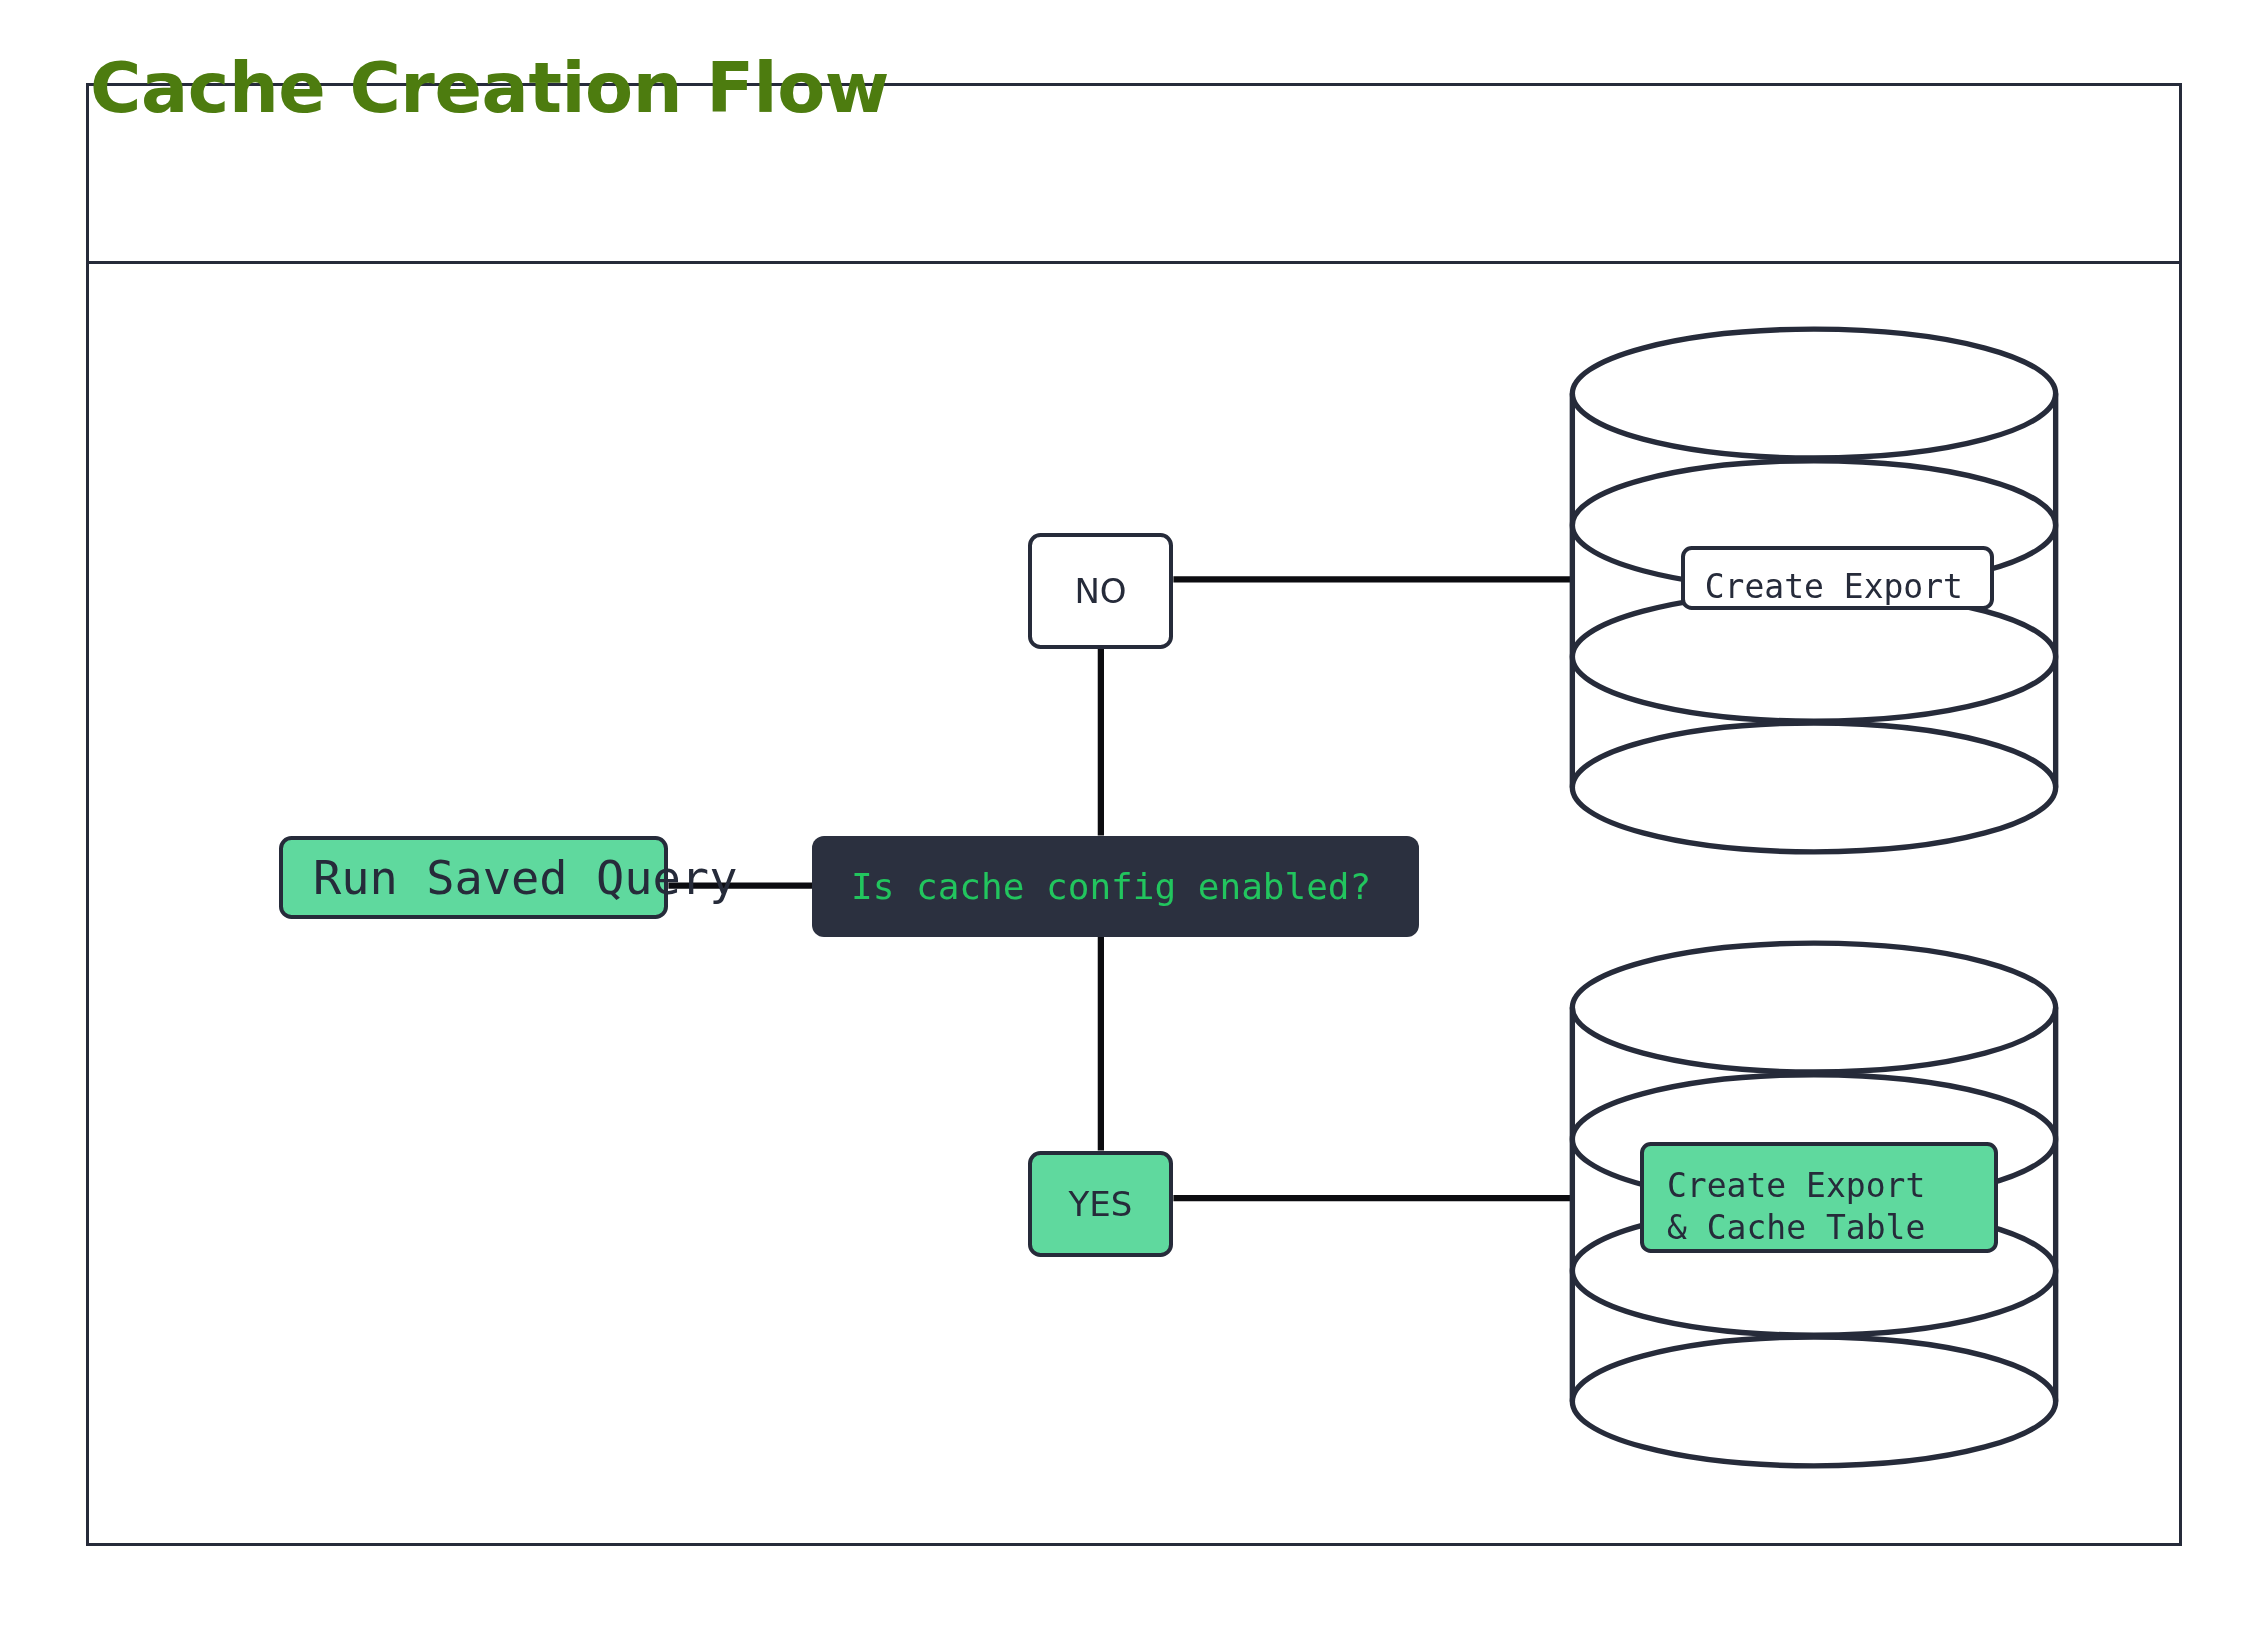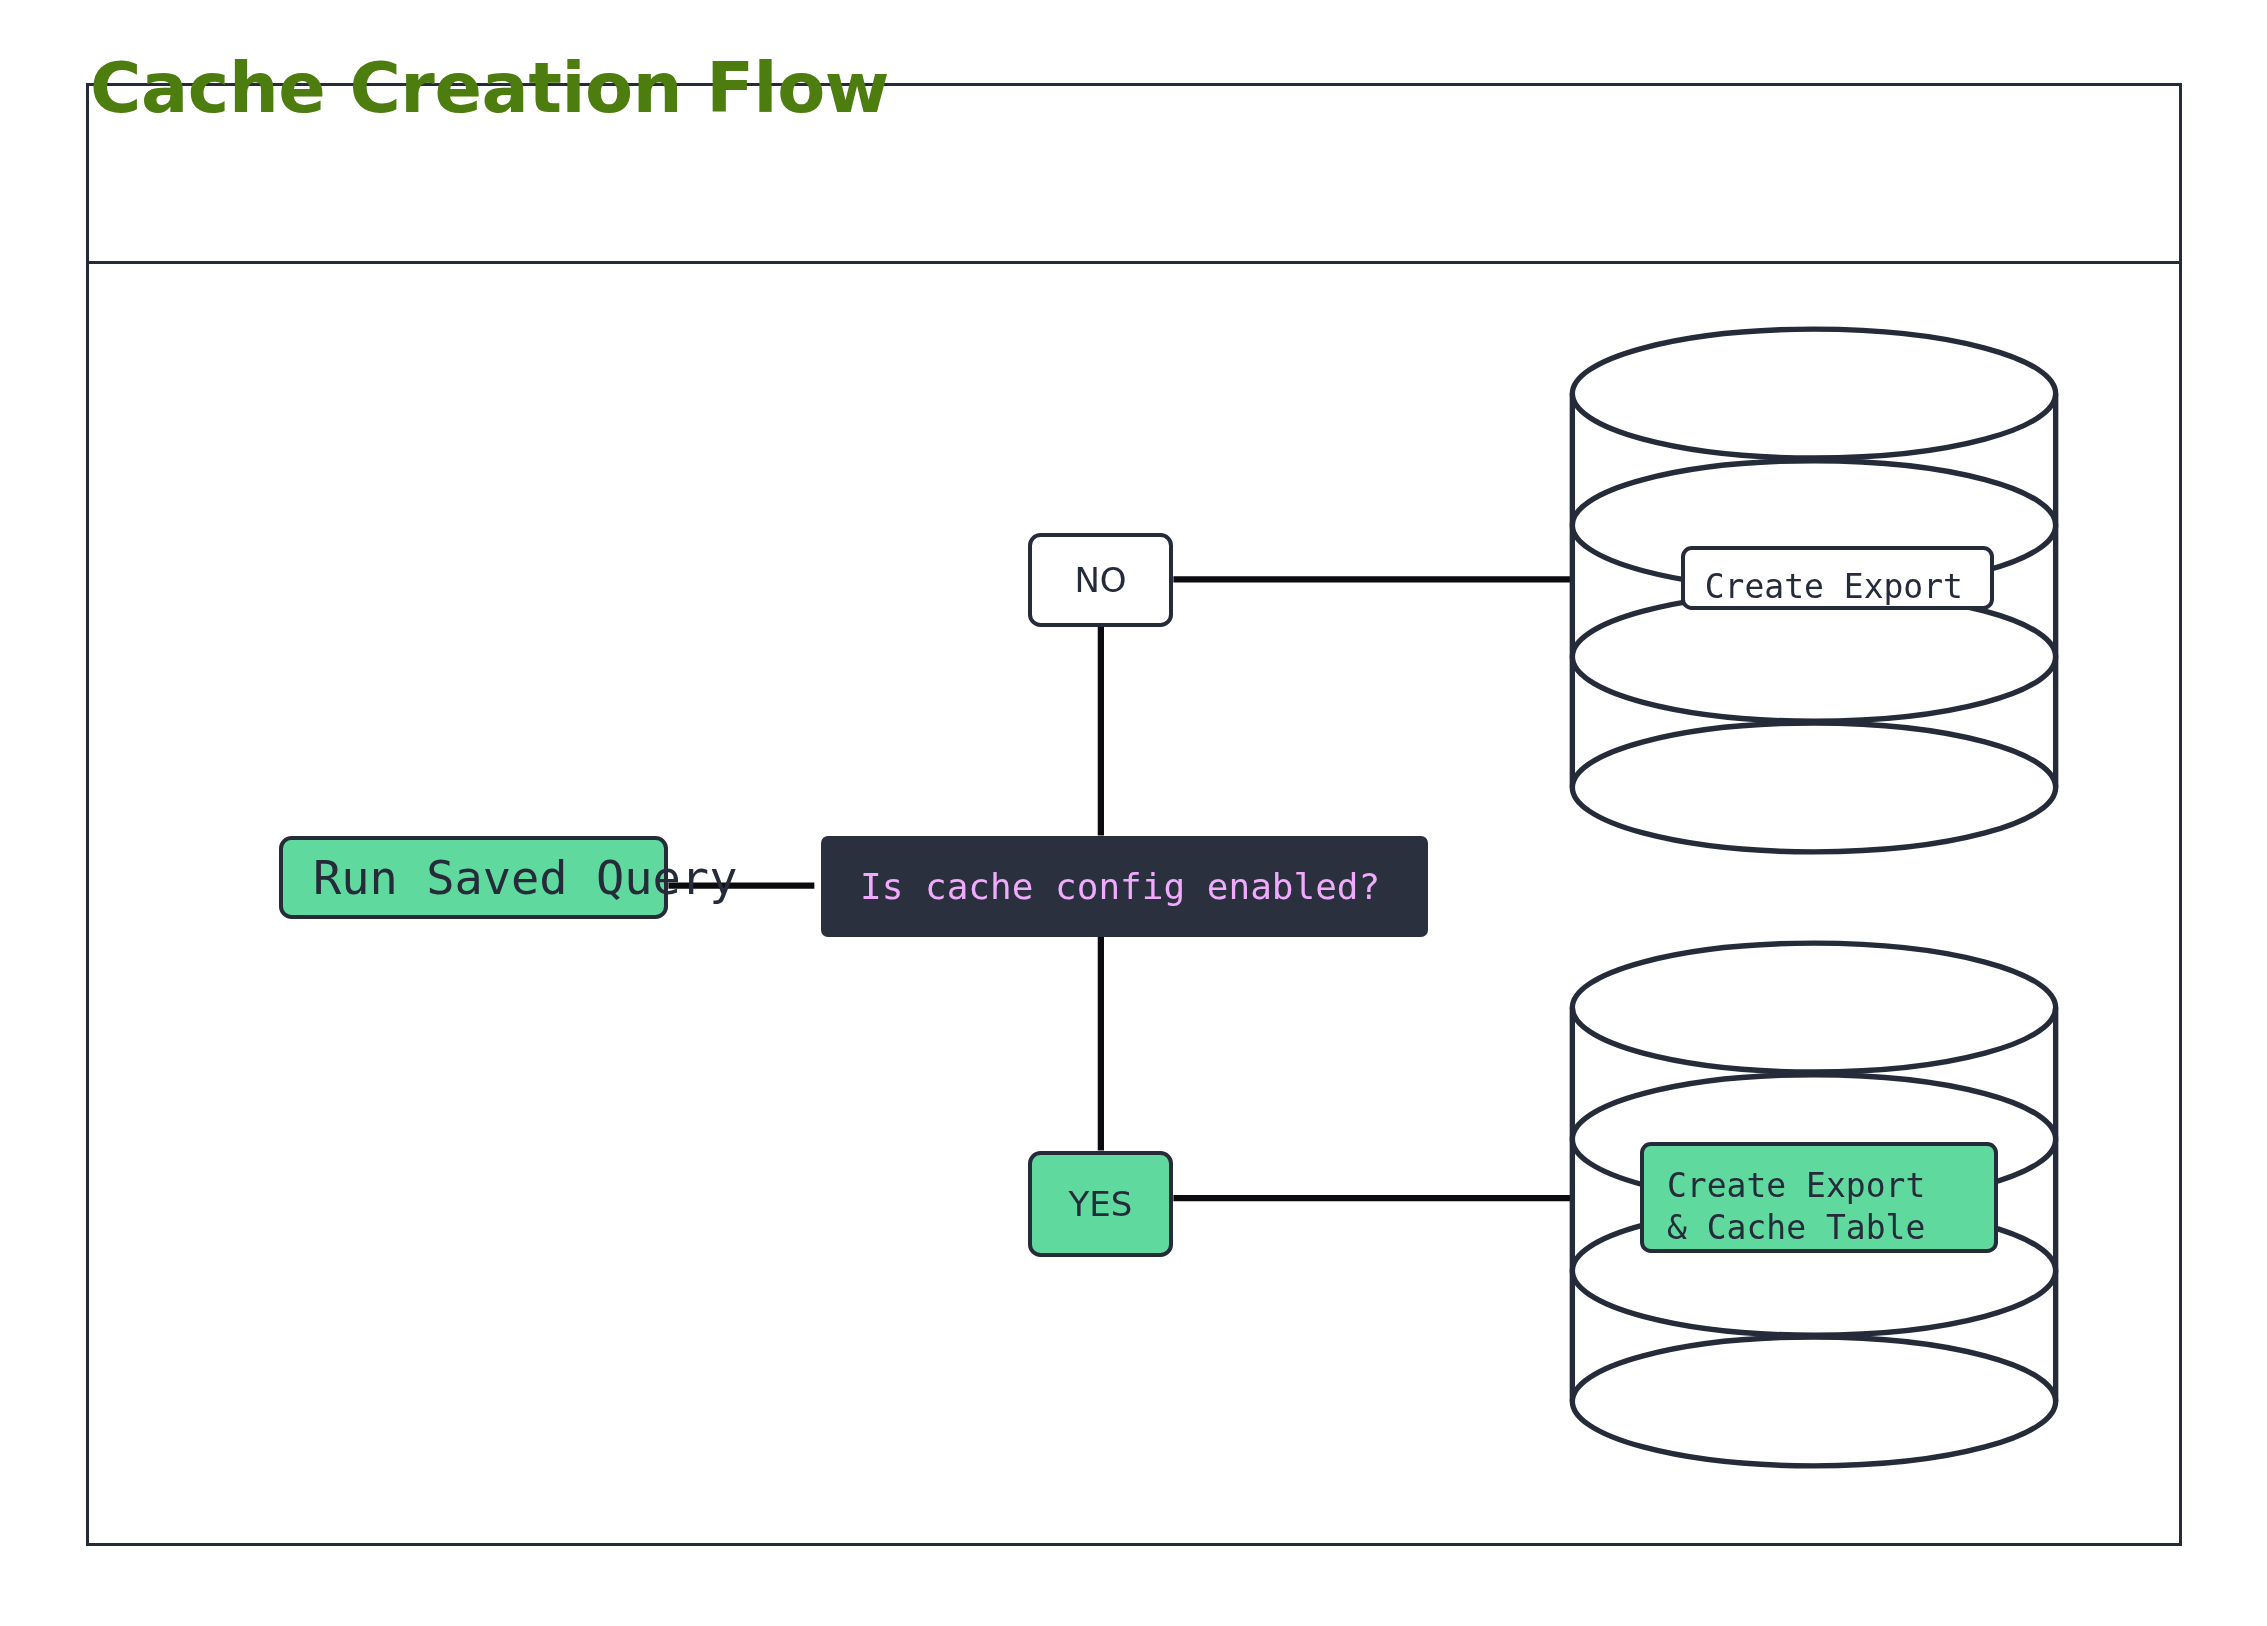--- a/index.html
+++ b/index.html
@@ -87,23 +87,22 @@
 
   .node-green {
     background: #5fd99e;
     border: 4.5px solid #262b3a;
     border-radius: 12.5px;
   }
 
   .node-dark {
     background: #2b303f;
     border: 0;
-    border-radius: 7px;
-    color: #f0abfc;
-    margin-left: 9px;
+    border-radius: 12px;
+    color: #22c55e;
   }
 
   .node-white {
     background: #ffffff;
     border: 4.5px solid #262b3a;
     border-radius: 12.5px;
   }
 
   .label-sans {
     font-family: "DejaVu Sans", "Liberation Sans", sans-serif;
@@ -120,21 +119,21 @@
 
   #node-decision {
     left: 812px; top: 836px;
     width: 607px; height: 101px;
     padding-left: 39px;
     font-size: 36px;
   }
 
   #node-no {
     left: 1028px; top: 533px;
-    width: 145px; height: 94px;
+    width: 145px; height: 116px;
     font-size: 34px;
   }
 
   #node-yes {
     left: 1028px; top: 1151px;
     width: 145px; height: 106px;
     font-size: 34px;
   }
 
   

